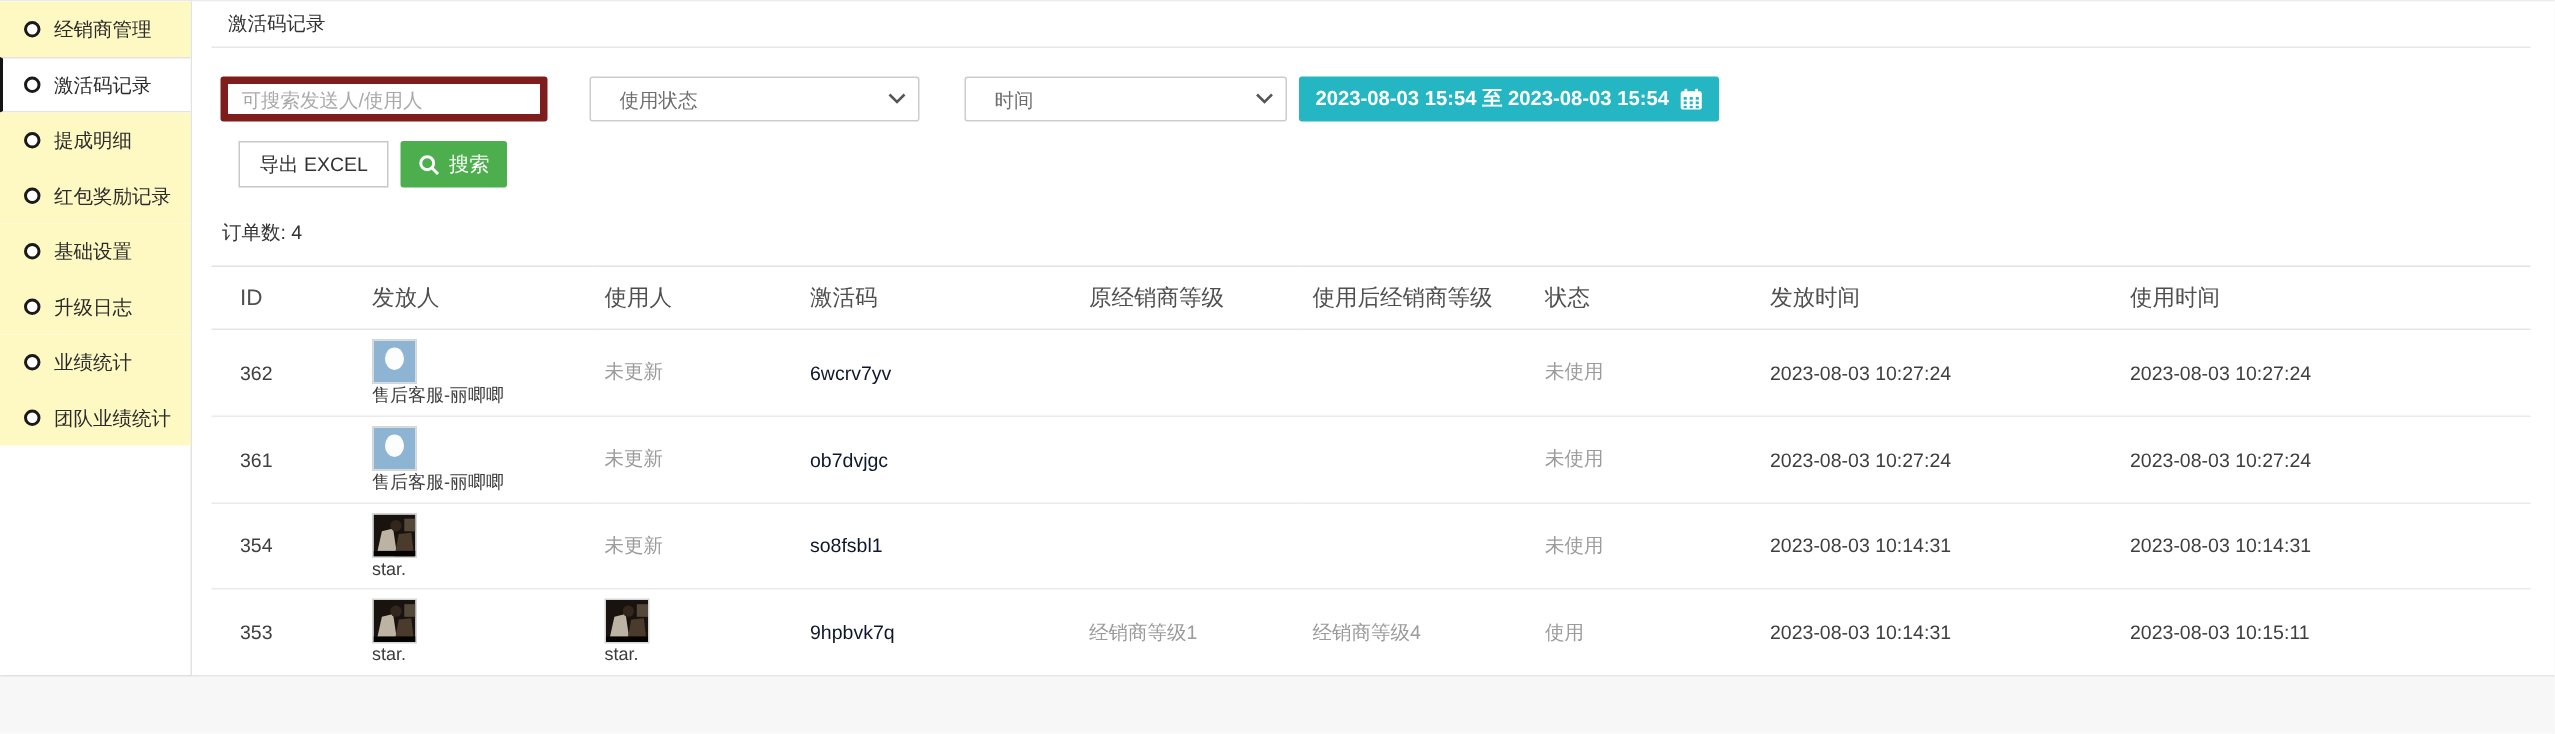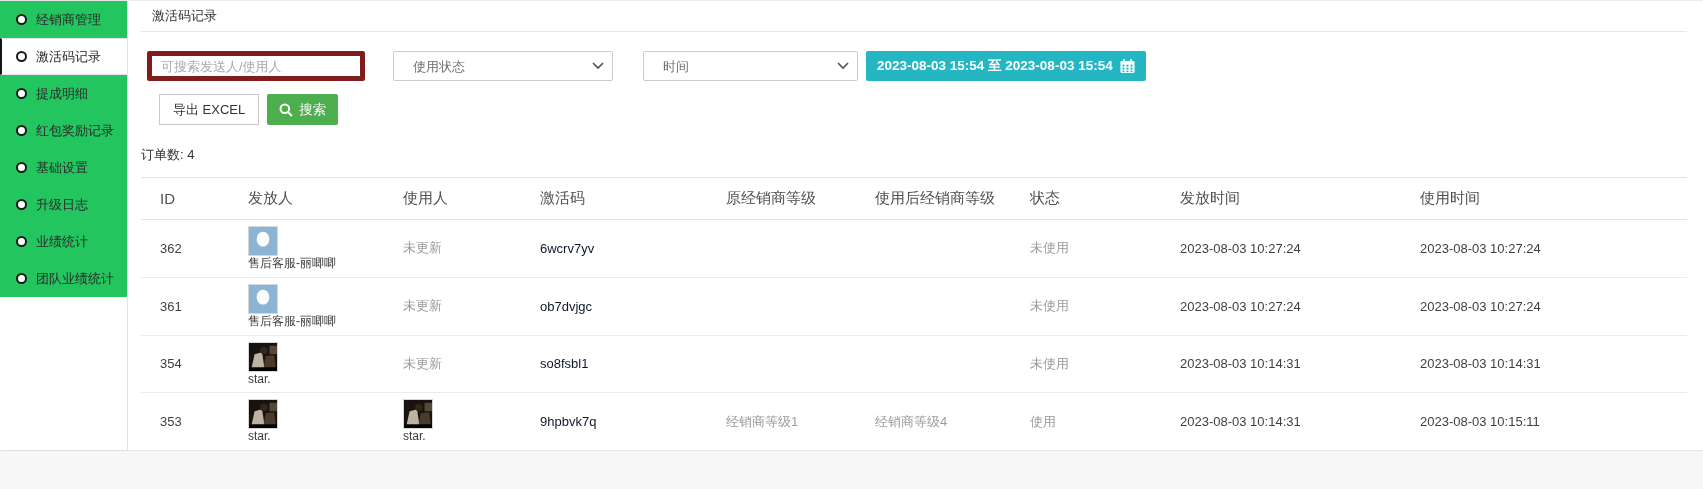--- a/index.html
+++ b/index.html
@@ -1,21 +1,21 @@
 <!DOCTYPE html>
 <html><head>
 <meta charset="utf-8">
 <style>
   * { box-sizing: border-box; margin: 0; padding: 0; }
   html,body { width:1703px; height:489px; background:#f7f7f7; font-family:"Liberation Sans","DejaVu Sans",sans-serif; }
   .app { display:flex; width:1703px; height:451px; background:#fff; border-top:1px solid #ececec; border-bottom:1px solid #e4e4e4; }
 
   
   .sidebar { width:128px; flex:0 0 128px; background:#fff; border-right:1px solid #e2e2e2; box-shadow:1px 0 3px rgba(0,0,0,.04); }
-  .side-item { height:37px; display:flex; align-items:center; gap:9px; padding-left:16px; font-size:13px; color:#2b2b2b; cursor:pointer; background:#22c55e; }
+  .side-item { height:37px; display:flex; align-items:center; gap:9px; padding-left:16px; font-size:13px; color:#2b2b2b; cursor:pointer; background:#fef9c3; }
   .side-item .dot { width:11px; height:11px; border:2px solid #1a1a1a; border-radius:50%; background:#fff; flex:0 0 11px; }
   .side-item.shaded { background:#f2f2f2; border-top:1px solid #e9e9e9; }
   .side-item.active { background:#fff; border-top:1px solid #e3e3e3; border-bottom:1px solid #e3e3e3; border-left:2px solid #141414; padding-left:14px; }
 
   
   .main { flex:1; padding:0 16px 0 13px; background:#fff; overflow:hidden; }
   .page-header { height:31px; display:flex; align-items:center; padding-left:11px; border-bottom:1px solid #e7e7e7; font-size:13px; color:#333; }
 
   .filters-row1 { display:flex; align-items:center; margin:19px 0 0 6px; }
   .search-input { width:218px; height:30px; border:5px solid #7f1d1d; border-radius:2px; padding:0 9px; font-size:13px; color:#333; outline:none; font-family:inherit; }
@@ -24,21 +24,21 @@
   .select-wrap.w1 { width:220px; margin-left:28px; }
   .select-wrap.w2 { width:215px; margin-left:30px; }
   .select-wrap select { -webkit-appearance:none; appearance:none; width:100%; height:30px; border:1px solid #ccc; border-radius:2px; background:#fff; padding:0 26px 0 19px; font-size:13px; color:#6e6e6e; outline:none; font-family:inherit; }
   .select-wrap .chev { position:absolute; right:9px; top:11px; pointer-events:none; line-height:0; }
   .date-btn { margin-left:8px; height:30px; border:none; background:#25b6c3; color:#fff; font-weight:bold; font-size:13.5px; display:flex; align-items:center; gap:7px; padding:0 11px; border-radius:2px; cursor:pointer; font-family:inherit; }
 
   .filters-row2 { display:flex; align-items:center; margin:13px 0 0 18px; }
   .export-btn { height:31px; background:#fff; border:1px solid #c8c8c8; border-radius:0; padding:0 13px; font-size:13px; color:#333; cursor:pointer; font-family:inherit; }
   .search-btn { height:31px; margin-left:8px; background:#4cae4c; border:none; border-radius:2px; padding:0 12px; font-size:13.5px; color:#fff; display:flex; align-items:center; gap:6px; cursor:pointer; font-family:inherit; }
 
-  .order-count { margin:21px 0 0 0; font-size:13px; color:#333; }
+  .order-count { margin:21px 0 0 7px; font-size:13px; color:#333; }
 
   
   table { width:100%; margin-top:13px; border-collapse:collapse; table-layout:fixed; }
   thead th { text-align:left; font-weight:normal; font-size:15px; color:#4f4f4f; padding:11px 8px; border-top:1px solid #e2e2e2; border-bottom:1px solid #e6e6e6; white-space:nowrap; }
   tbody td { font-size:13px; color:#3f3f3f; padding:6px 8px; border-bottom:1px solid #eaeaea; vertical-align:middle; white-space:nowrap; }
   th.first, td.first { padding-left:19px; }
   .muted { color:#9b9b9b; }
   .code { color:#0f172a; }
   .person { display:flex; flex-direction:column; align-items:flex-start; line-height:1.15; }
   .avatar { width:30px; height:30px; border:1px solid #d6d6d6; display:block; }

